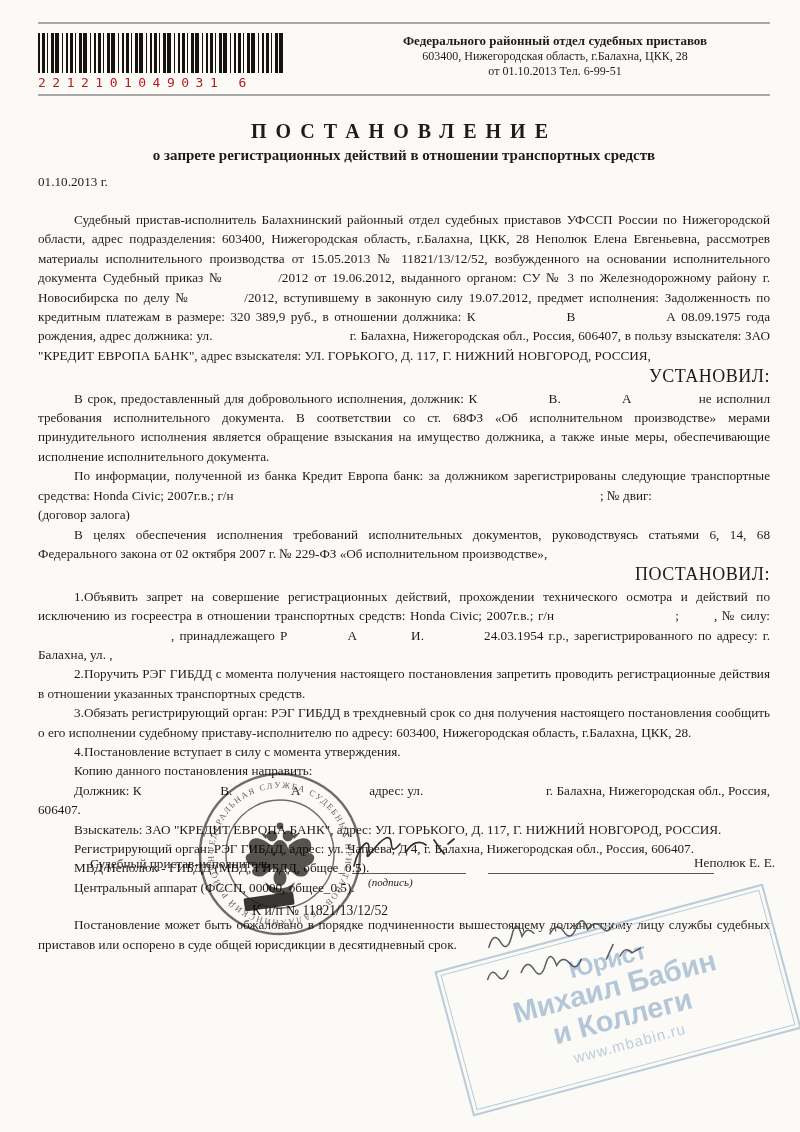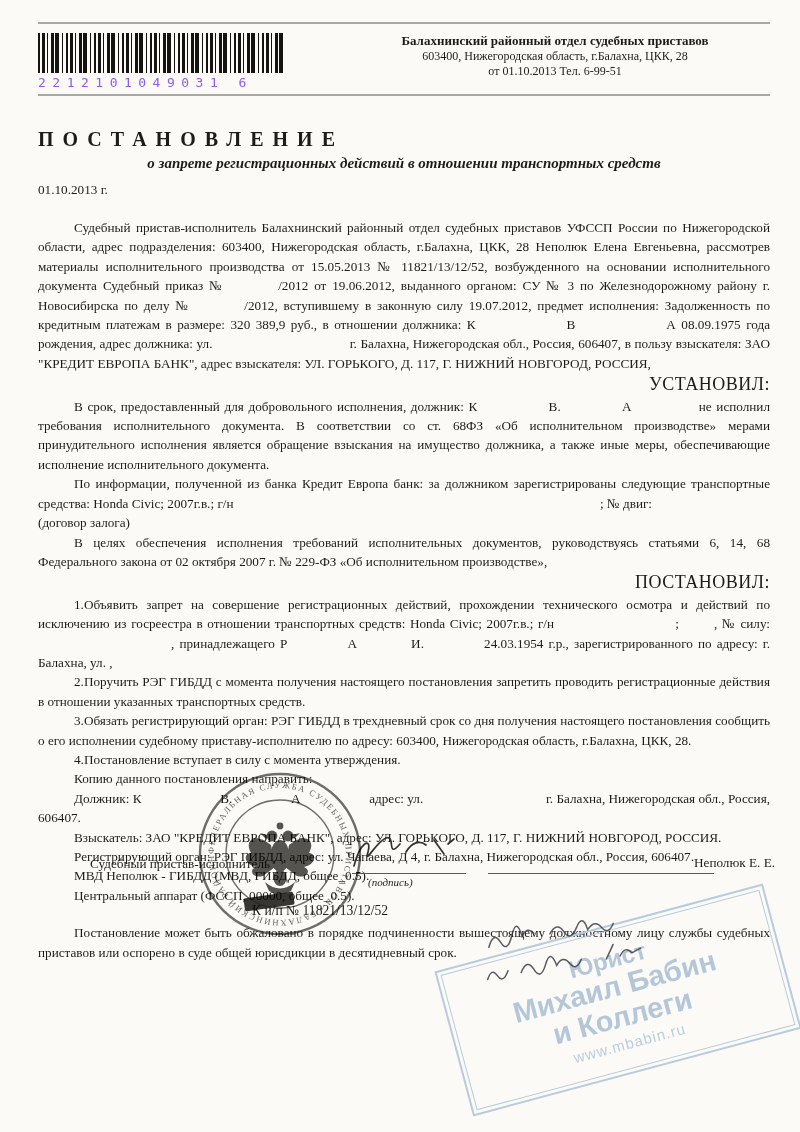--- a/index.html
+++ b/index.html
@@ -22,28 +22,28 @@
   .barcode {
     width:247px; height:40px;
     background:repeating-linear-gradient(90deg,
       #151310 0 2px, transparent 2px 4px,
       #151310 4px 7px, transparent 7px 9px,
       #151310 9px 10px, transparent 10px 13px,
       #151310 13px 16px, transparent 16px 17px,
       #151310 17px 21px, transparent 21px 24px,
       #151310 24px 25px, transparent 25px 28px);
   }
-  .barcode-digits { font-family:"DejaVu Sans Mono", monospace; font-size:13px; letter-spacing:6.5px; margin-top:2px; color:#8b5cf6; }
+  .barcode-digits { font-family:"DejaVu Sans Mono", monospace; font-size:13px; letter-spacing:6.5px; margin-top:2px; color:#b91c1c; }
   .org { width:430px; text-align:center; line-height:1.25; padding-top:2px; }
   .org .b { font-weight:bold; font-size:13px; }
   .org .s { font-size:12px; }
 
   
-  .title { font-weight:bold; font-size:20px; letter-spacing:.45em; margin-top:32px; }
-  .subtitle { text-align:center; font-weight:bold; font-size:15px; margin-top:4px;font-style:italic; }
+  .title { text-align:center; font-weight:bold; font-size:20px; letter-spacing:.45em; margin-top:24px; }
+  .subtitle { text-align:center; font-weight:bold; font-size:15px; margin-top:4px; }
   .doc-date { font-size:13.2px; margin-top:10px; }
 
   
   .bodytext { margin-top:20px; font-size:13.2px; line-height:19.4px; }
   p.par { text-align:justify; text-indent:36px; }
   p.noindent { text-indent:0; }
   .h-center { text-align:right; font-size:18px; letter-spacing:.5px; margin:2px 0 2px 0; }
   .gap { display:inline-block; height:1px; }
 
   
@@ -85,21 +85,21 @@
 <div class="page">
 
   <div class="rule top"></div>
 
   <div class="header">
     <div class="barcode-wrap">
       <div class="barcode"></div>
       <div class="barcode-digits">2212101049031 6</div>
     </div>
     <div class="org">
-      <div class="b">Балахнинский районный отдел судебных приставов</div>
+      <div class="b">Федерального районный отдел судебных приставов</div>
       <div class="s">603400, Нижегородская область, г.Балахна, ЦКК, 28</div>
       <div class="s">от 01.10.2013 Тел. 6-99-51</div>
     </div>
   </div>
 
   <div class="rule"></div>
 
   <div class="title">ПОСТАНОВЛЕНИЕ</div>
   <div class="subtitle">о запрете регистрационных действий в отношении транспортных средств</div>
   <div class="doc-date">01.10.2013 г.</div>

